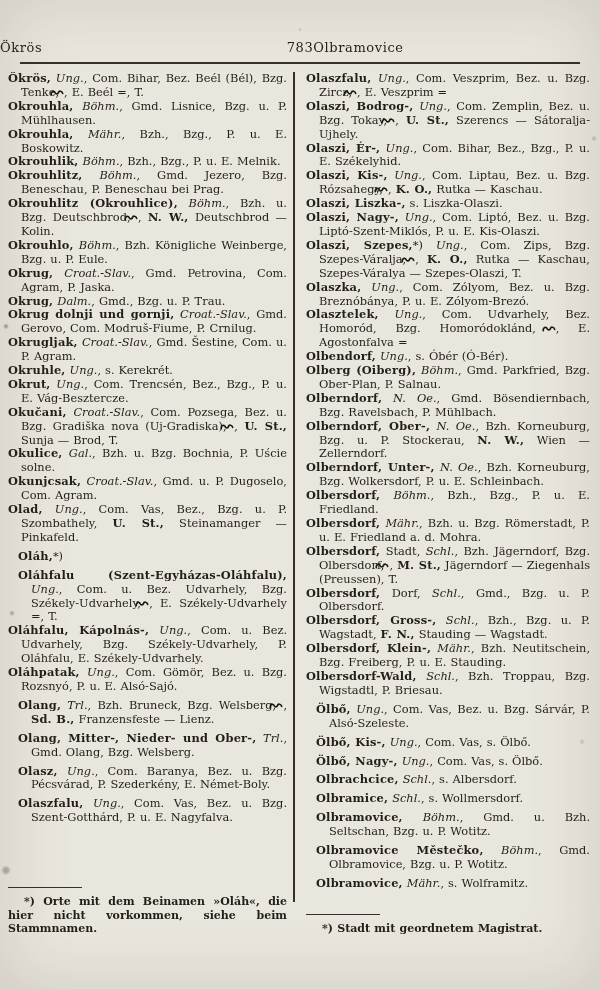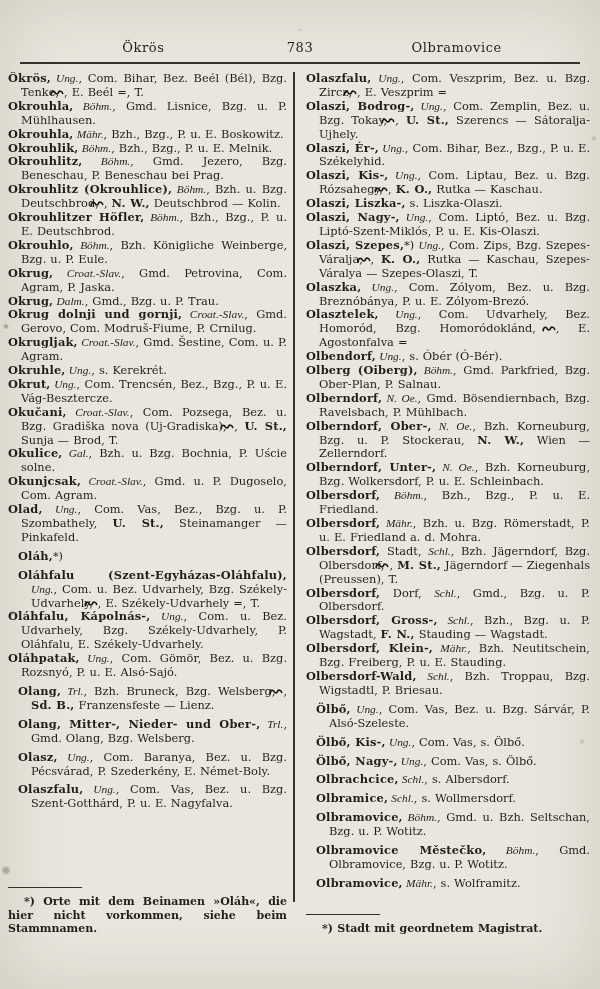--- a/index.html
+++ b/index.html
@@ -18,21 +18,21 @@
   }
   .page{
     position:relative;width:600px;height:989px;box-sizing:border-box;
     box-shadow:inset 0 0 70px rgba(95,85,60,.18);
   }
   .header{
     display:flex;align-items:baseline;
     padding-top:40px;
     font-size:13px;letter-spacing:.6px;
   }
-  .h-left,.h-right{width:290px;text-align:center;}
+  .h-left,.h-right{width:290px;text-align:left;}
   .h-num{flex:1;text-align:right;}
   .header-rule{
     height:2px;background:#35302a;margin:7px 20px 0 20px;
   }
   .columns{
     display:flex;box-sizing:border-box;
     height:878px;
     padding:8px 10px 0 8px;
   }
   .col{display:flex;flex-direction:column;box-sizing:border-box;overflow:hidden;}
@@ -42,21 +42,21 @@
   .entries{overflow:hidden;}
   .entry{
     margin:0;
     font-size:11.4px;line-height:13.9px;
     text-align:justify;
     padding-left:13px;text-indent:-13px;
     word-spacing:.4px;
   }
   .entry.sp{margin-top:5px;margin-left:10px;}
   .entry b{font-weight:bold;letter-spacing:.2px;}
-  .entry i{font-style:italic;font-family:Liberation Serif, serif;}
+  .entry i{font-style:italic;}
   .ph{display:inline-block;color:#1c1913;}
   .ph svg{vertical-align:-1px;}
   .footer{margin-top:auto;flex-shrink:0;padding-bottom:6px;}
   .footnote-rule{width:74px;height:1.5px;background:#35302a;margin:0 0 7px 0;}
   .footnote{
     margin:0;font-size:11px;line-height:13.6px;font-weight:bold;
     text-align:justify;text-indent:16px;word-spacing:.4px;
   }
 </style>
 </head>
@@ -79,21 +79,20 @@
           <p class="entry"><b>Ökrös,</b><i> Ung.</i><span>, Com. Bihar, Bez. Beél (Bél), Bzg. Tenke, </span><span class="ph"><svg viewBox="0 0 22 12" width="14" height="9" aria-hidden="true">
                 <path d="M2 9.5 C1.2 4.5 6.6 2.6 7.9 5.9 C9 8.8 12.6 8.8 13.3 5.9 C14.1 2.8 19.2 3.4 19.9 7.4" fill="none" stroke="currentColor" stroke-width="2.6" stroke-linecap="round"></path>
               </svg></span><span>, E. Beél =, T.</span></p>
           <p class="entry"><b>Okrouhla,</b><i> Böhm.</i><span>, Gmd. Lisnice, Bzg. u. P. Mühlhausen.</span></p>
           <p class="entry"><b>Okrouhla,</b><i> Mähr.</i><span>, Bzh., Bzg., P. u. E. Boskowitz.</span></p>
           <p class="entry"><b>Okrouhlik,</b><i> Böhm.</i><span>, Bzh., Bzg., P. u. E. Melnik.</span></p>
           <p class="entry"><b>Okrouhlitz,</b><i> Böhm.</i><span>, Gmd. Jezero, Bzg. Beneschau, P. Beneschau bei Prag.</span></p>
           <p class="entry"><b>Okrouhlitz (Okrouhlice),</b><i> Böhm.</i><span>, Bzh. u. Bzg. Deutschbrod, </span><span class="ph"><svg viewBox="0 0 22 12" width="14" height="9" aria-hidden="true">
                 <path d="M2 9.5 C1.2 4.5 6.6 2.6 7.9 5.9 C9 8.8 12.6 8.8 13.3 5.9 C14.1 2.8 19.2 3.4 19.9 7.4" fill="none" stroke="currentColor" stroke-width="2.6" stroke-linecap="round"></path>
               </svg></span><span>, </span><b>N. W.,</b><span> Deutschbrod — Kolin.</span></p>
-          <p class="entry"><b>Okrouhlitzer Höfler,</b><i> Böhm.</i><span>, Bzh., Bzg., P. u. E. Deutschbrod.</span></p>
           <p class="entry"><b>Okrouhlo,</b><i> Böhm.</i><span>, Bzh. Königliche Weinberge, Bzg. u. P. Eule.</span></p>
           <p class="entry"><b>Okrug,</b><i> Croat.-Slav.</i><span>, Gmd. Petrovina, Com. Agram, P. Jaska.</span></p>
           <p class="entry"><b>Okrug,</b><i> Dalm.</i><span>, Gmd., Bzg. u. P. Trau.</span></p>
           <p class="entry"><b>Okrug dolnji und gornji,</b><i> Croat.-Slav.</i><span>, Gmd. Gerovo, Com. Modruš-Fiume, P. Crnilug.</span></p>
           <p class="entry"><b>Okrugljak,</b><i> Croat.-Slav.</i><span>, Gmd. Šestine, Com. u. P. Agram.</span></p>
           <p class="entry"><b>Okruhle,</b><i> Ung.</i><span>, s. Kerekrét.</span></p>
           <p class="entry"><b>Okrut,</b><i> Ung.</i><span>, Com. Trencsén, Bez., Bzg., P. u. E. Vág-Besztercze.</span></p>
           <p class="entry"><b>Okučani,</b><i> Croat.-Slav.</i><span>, Com. Pozsega, Bez. u. Bzg. Gradiška nova (Uj-Gradiska), </span><span class="ph"><svg viewBox="0 0 22 12" width="14" height="9" aria-hidden="true">
                 <path d="M2 9.5 C1.2 4.5 6.6 2.6 7.9 5.9 C9 8.8 12.6 8.8 13.3 5.9 C14.1 2.8 19.2 3.4 19.9 7.4" fill="none" stroke="currentColor" stroke-width="2.6" stroke-linecap="round"></path>
               </svg></span><span>, </span><b>U. St.,</b><span> Sunja — Brod, T.</span></p>

